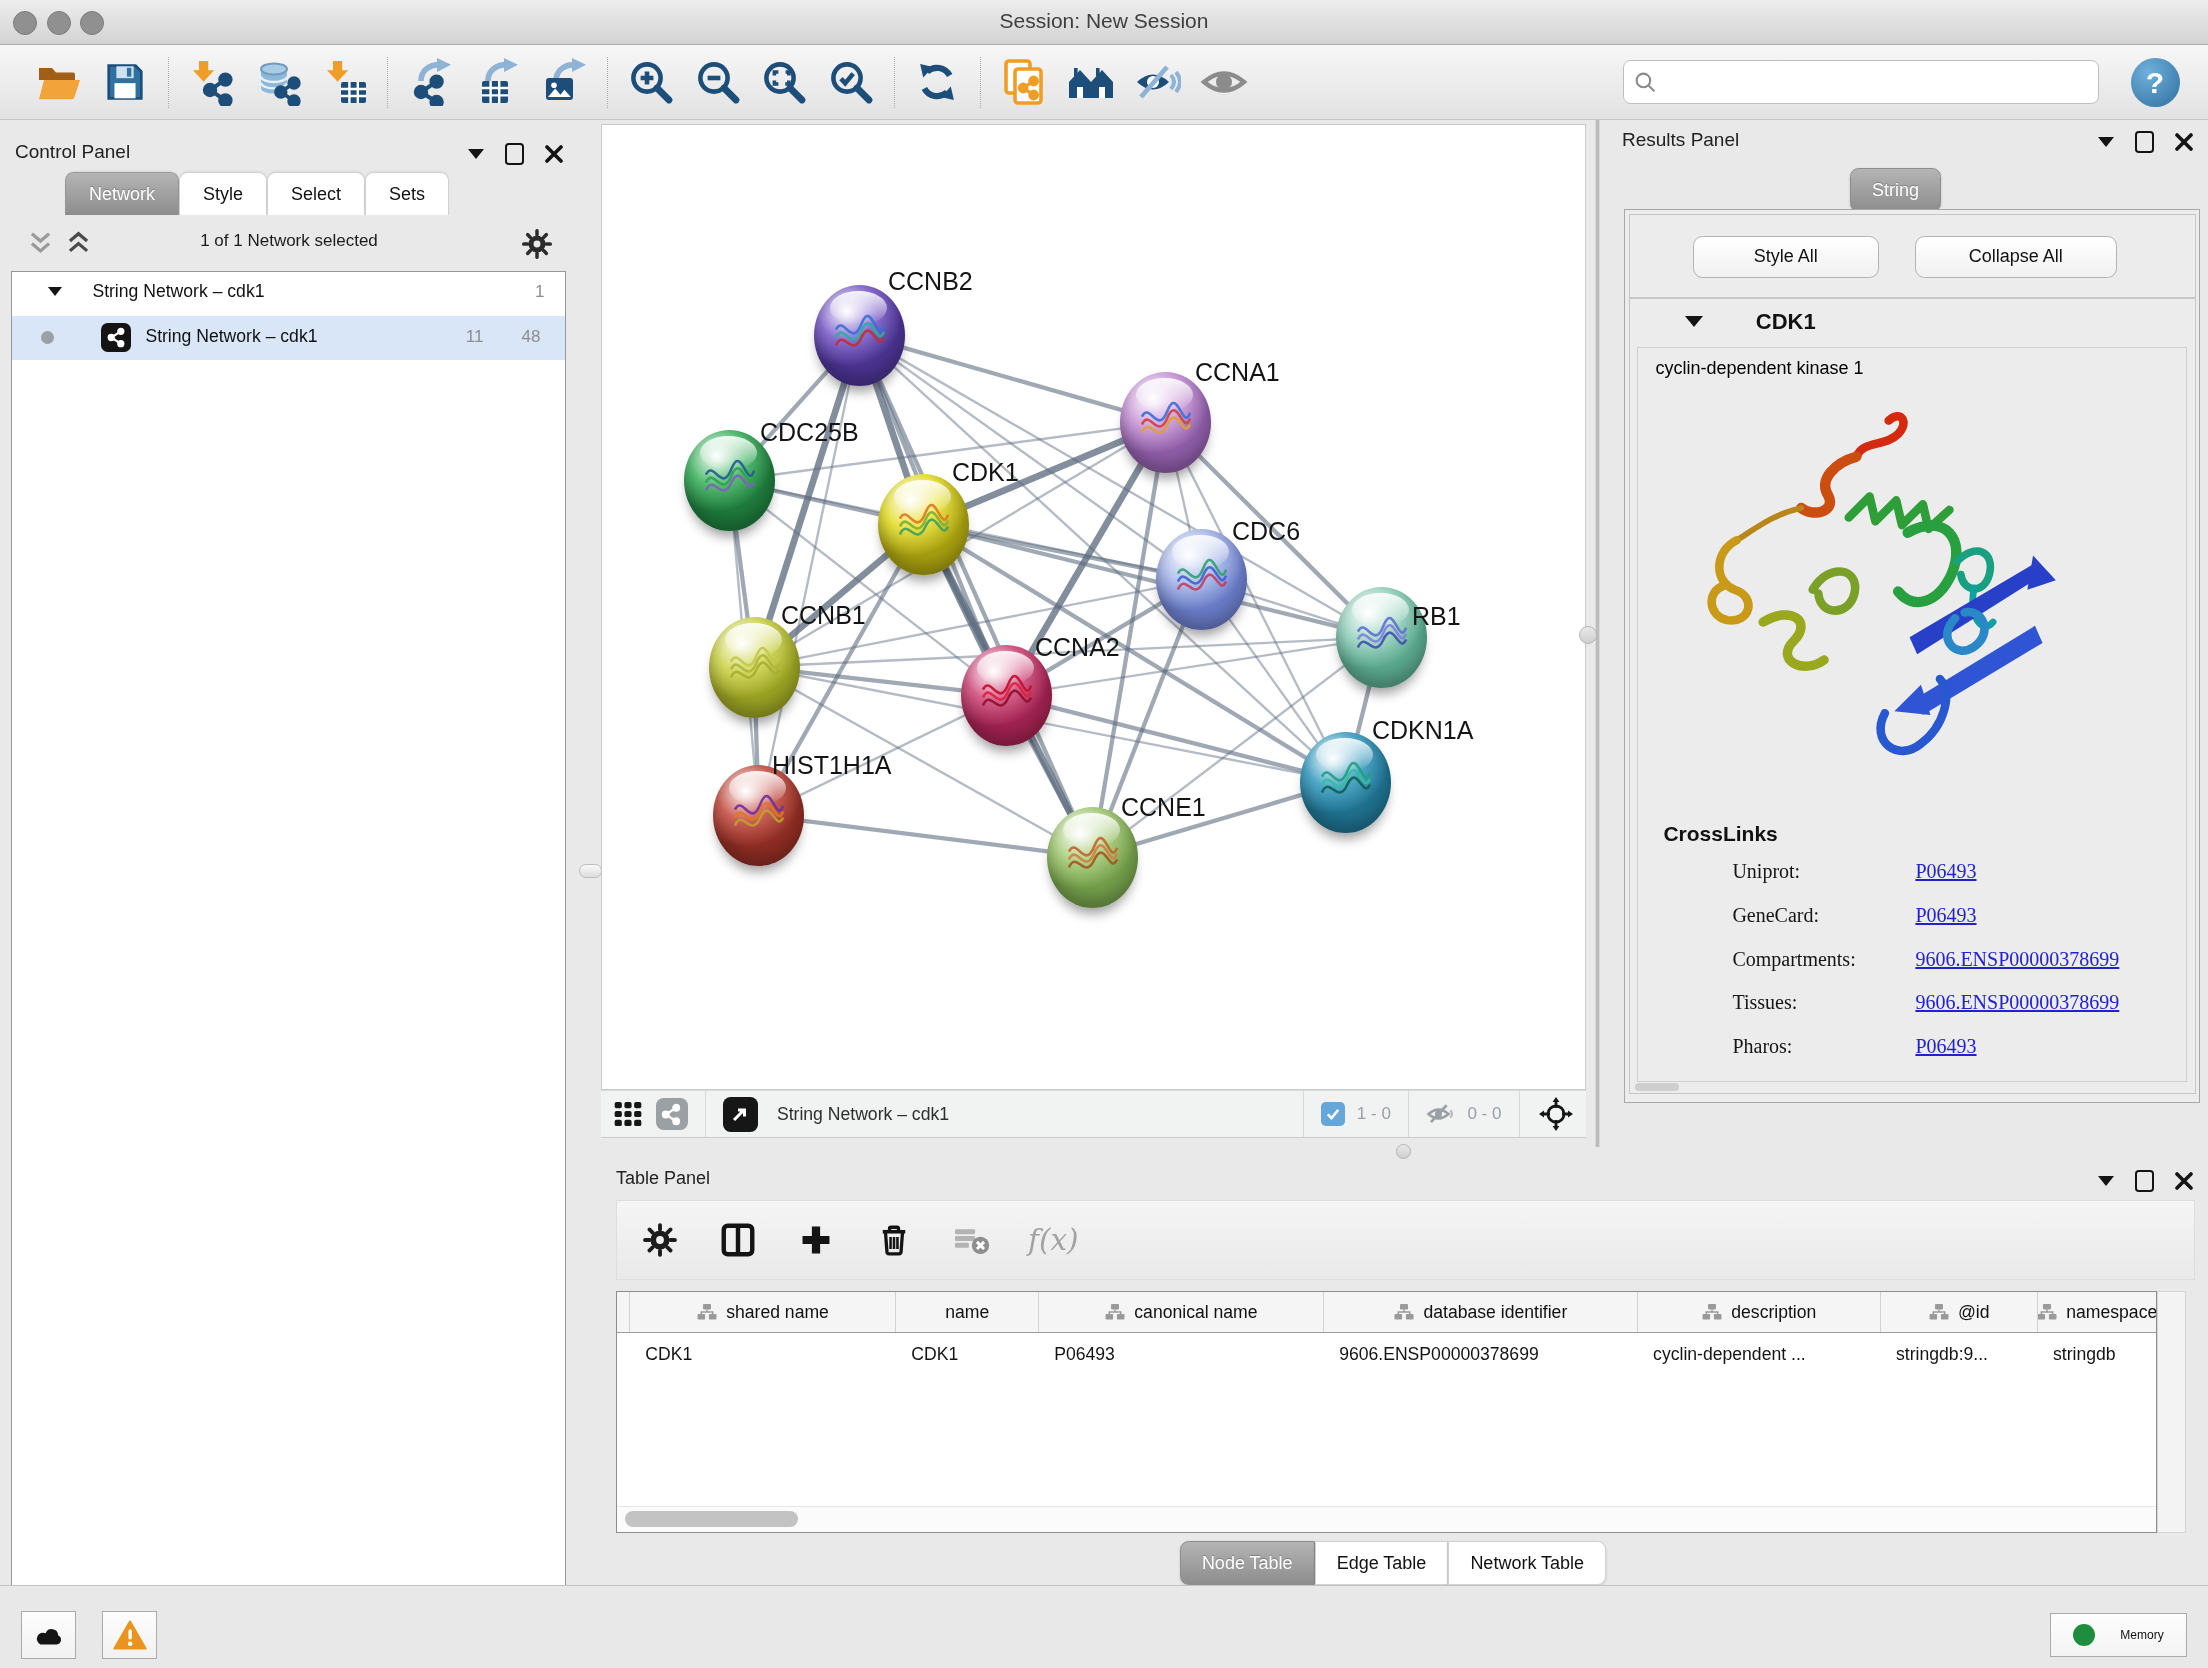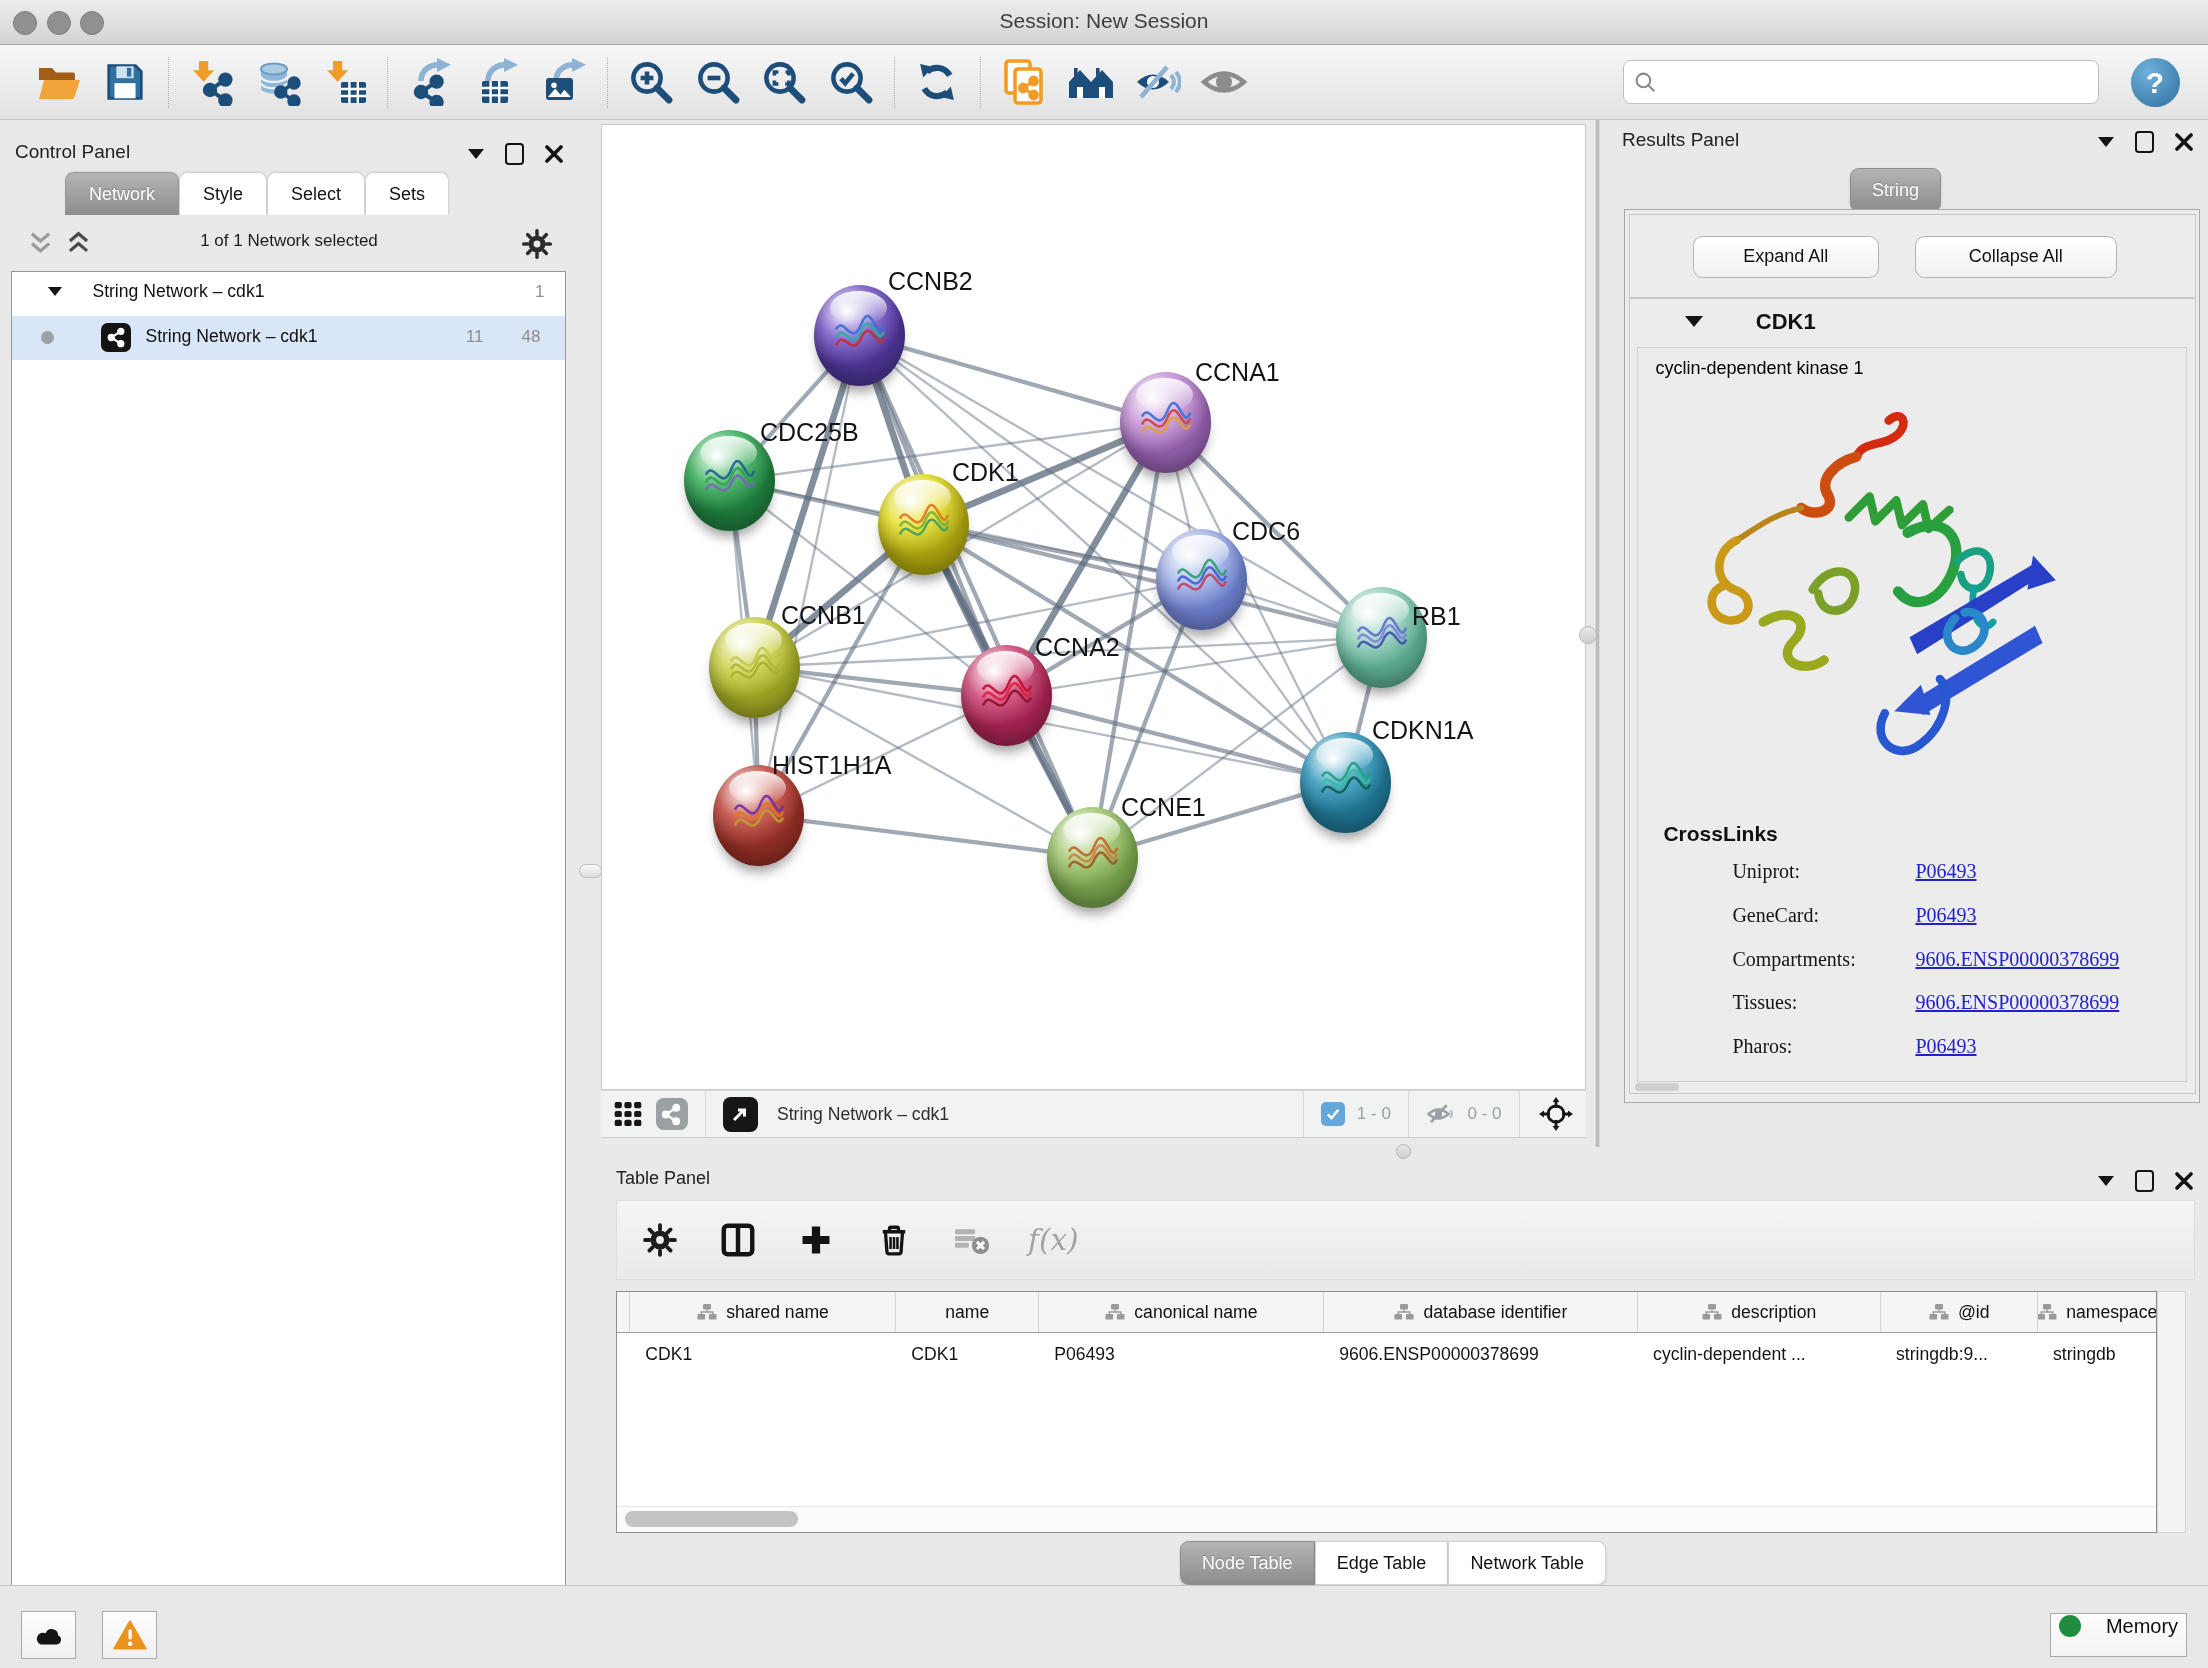--- a/index.html
+++ b/index.html
@@ -138,21 +138,21 @@
     border:1px solid #d5d5d5;box-sizing:border-box;}
   .tp-tabs{position:absolute;left:0;right:0;top:379px;display:flex;justify-content:center;}
 
   
   .statusbar{position:absolute;left:0;top:1585px;width:2208px;height:84px;background:#e8e8e8;
     border-top:1.9px solid #c3c3c3;box-sizing:border-box;}
   .sb-btn{position:absolute;top:25px;width:55px;height:48px;background:linear-gradient(#fdfdfd,#f1f1f1);
     border:1.9px solid #aaaaaa;display:flex;align-items:center;justify-content:center;}
   .memorybtn{position:absolute;right:21px;top:27px;width:137px;height:44px;
     background:linear-gradient(#fdfdfd,#f3f3f3);border:1.9px solid #ababab;display:flex;
-    align-items:flex-start;justify-content:center;gap:25px;font-size:20px;color:#111;}
+    align-items:center;justify-content:center;gap:25px;font-size:12px;color:#111;}
   .memdot{width:22px;height:22px;border-radius:50%;background:var(--memory-green);}
 
   .hiericon{flex:0 0 auto;}
 </style>
 </head>
 <body>
 
 <div class="app">
 
   <div class="titlebar">
@@ -627,21 +627,21 @@
     <div class="pctrls">
       <div class="tri"></div>
       <div class="floatic"></div>
       <svg width="18" height="18" viewBox="0 0 18 18">
         <path d="M2 2 L16 16 M16 2 L2 16" stroke="#141414" stroke-width="3.6" stroke-linecap="round"></path>
       </svg>
     </div>
     <div class="rp-tab pill active">String</div>
     <div class="rp-outer">
       <div class="rp-btnbox">
-        <button class="rp-btn" style="left:63px;width:186px">Expand All</button>
+        <button class="rp-btn" style="left:63px;width:186px">Style All</button>
         <button class="rp-btn" style="left:285px;width:202px">Collapse All</button>
       </div>
       <div class="rp-lower">
         <div class="rp-protein-head">
           <div class="tri abs" style="left:55px;top:17px;border-left-width:9.5px;border-right-width:9.5px;border-top-width:11.4px"></div>
           <span class="abs" style="left:126px;top:9.5px;font-size:22px;font-weight:bold;color:#111">CDK1</span>
         </div>
         <div class="rp-inner">
           <div class="rp-desc">cyclin-dependent kinase 1</div>
           <svg class="abs" style="left:30px;top:46px" width="409" height="399" viewBox="0 0 430 420">

